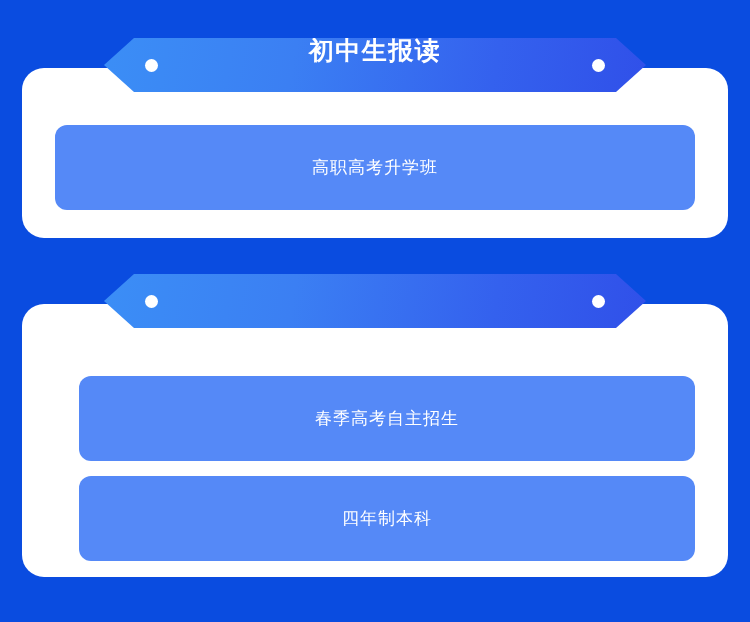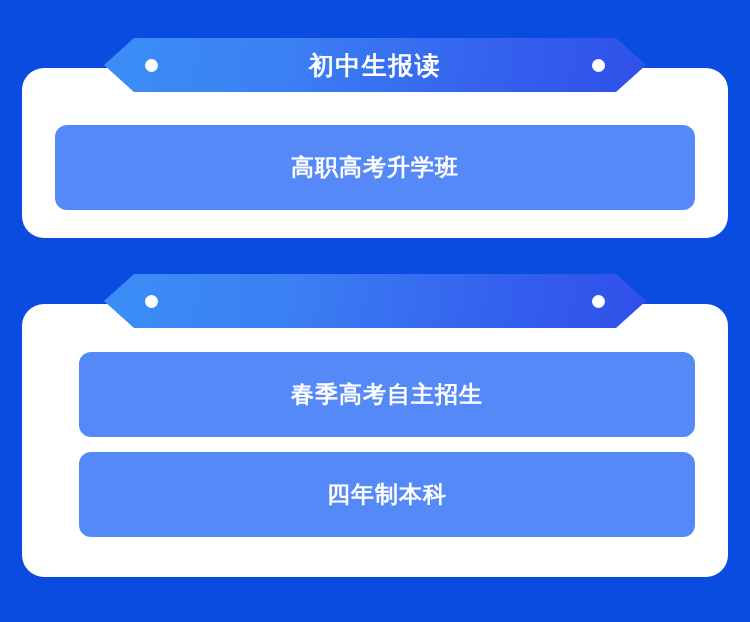--- a/index.html
+++ b/index.html
@@ -52,21 +52,21 @@
   .ribbon {
     position: absolute;
     left: 104px;
     top: 0;
     width: 542px;
     height: 54px;
     background: linear-gradient(100deg, #3b8ef6 0%, #3b7ff3 35%, #3461ee 72%, #3050e9 100%);
     -webkit-clip-path: polygon(30px 0, 512px 0, 542px 50%, 512px 100%, 30px 100%, 0 50%);
     clip-path: polygon(30px 0, 512px 0, 542px 50%, 512px 100%, 30px 100%, 0 50%);
     display: flex;
-    align-items: center;
+    align-items: flex-start;
     justify-content: center;
   }
 
   .ribbon-title {
     color: #ffffff;
     font-size: 25px;
     font-weight: bold;
     letter-spacing: 1.5px;
     line-height: 1;
     user-select: none;
@@ -90,33 +90,33 @@
     left: 0;
     right: 0;
     top: 0;
     padding: 0 33px;
     box-sizing: border-box;
     display: flex;
     flex-wrap: wrap;
     gap: 15px;
   }
   .grid-1 { top: 57px; }
-  .grid-2 { top: 48px; margin-left: 24px; }
+  .grid-2 { top: 72px; margin-left: 24px; }
 
   .opt-btn {
     flex: 1 1 calc(50% - 8px);
     min-width: calc(50% - 8px);
     height: 85px;
     background: #5589f7;
     border: none;
     border-radius: 12px;
     color: #ffffff;
     font-family: "Liberation Sans", "DejaVu Sans", sans-serif;
-    font-size: 23px;
-    font-weight: bold;
+    font-size: 17px;
+    font-weight: normal;
     letter-spacing: 1px;
     display: flex;
     align-items: center;
     justify-content: center;
     cursor: pointer;
     padding: 12px;
     line-height: 1;
   }
   .opt-btn.full {
     flex: 1 1 100%;

